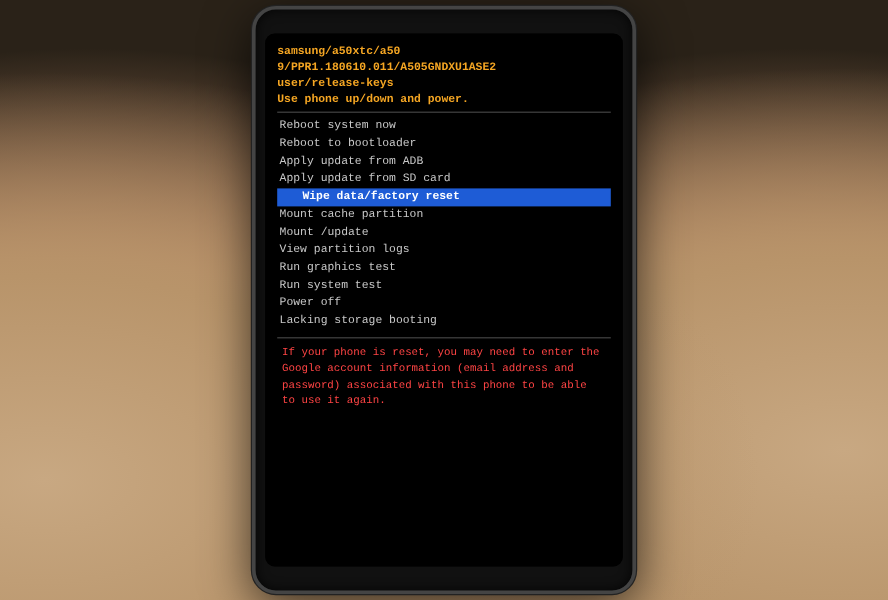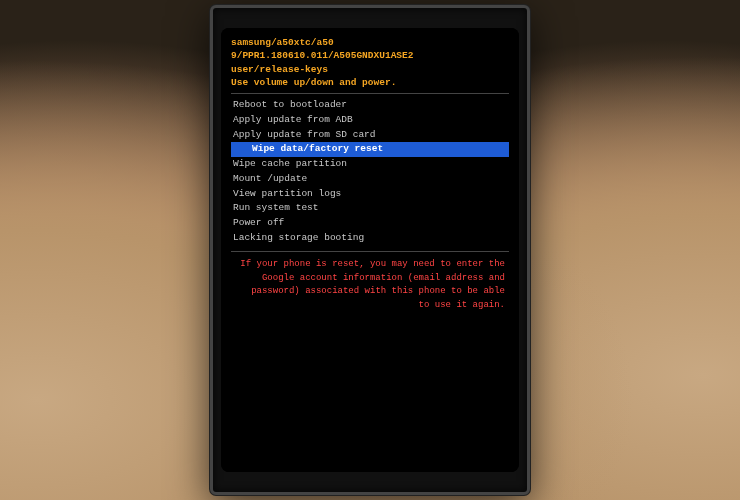--- a/index.html
+++ b/index.html
@@ -35,21 +35,21 @@
 
     
     .phone {
       position: absolute;
       top: 5px;
       left: 50%;
       transform: translateX(-50%);
       width: 320px;
       height: 490px;
       background: #111;
-      border-radius: 6px;
+      border-radius: 20px;
       border: 3px solid #444;
       box-shadow: 
         0 0 0 1px #222,
         inset 0 0 10px rgba(0,0,0,0.8),
         0 10px 40px rgba(0,0,0,0.7);
       overflow: hidden;
     }
 
     .phone-screen {
       position: absolute;
@@ -110,21 +110,20 @@
       font-weight: bold;
       display: block;
       padding-left: 21px;
     }
 
     
     .warning-section {
       margin-top: 6px;
       border-top: 1px solid #444;
       padding-top: 6px;
-      text-align: right;
     }
 
     .warning-text {
       font-size: 9px;
       line-height: 1.5;
       color: #ff4444;
       font-family: 'Courier New', monospace;
       padding: 0 4px;
     }
 
@@ -168,33 +167,35 @@
     <div class="phone-btn-left-1"></div>
     <div class="phone-btn-left-2"></div>
 
     <div class="phone-screen">
       <div class="screen-content">
 
         <div class="header-section">
           <div class="header-line">samsung/a50xtc/a50</div>
           <div class="header-line">9/PPR1.180610.011/A505GNDXU1ASE2</div>
           <div class="header-line">user/release-keys</div>
-          <div class="header-line">Use volume up/down and power.</div>
+          <div class="header-line">Use phone up/down and power.</div>
         </div>
 
         <div class="divider"></div>
 
         <div class="menu-section" id="menu-container">
+        <div class="menu-item">Reboot system now</div>
             <div class="menu-item">Reboot to bootloader</div>
             <div class="menu-item">Apply update from ADB</div>
             <div class="menu-item">Apply update from SD card</div>
             <div class="menu-item selected">Wipe data/factory reset</div>
-            <div class="menu-item">Wipe cache partition</div>
+            <div class="menu-item">Mount cache partition</div>
             <div class="menu-item">Mount /update</div>
             <div class="menu-item">View partition logs</div>
+            <div class="menu-item">Run graphics test</div>
             <div class="menu-item">Run system test</div>
             <div class="menu-item">Power off</div>
             <div class="menu-item">Lacking storage booting</div>
           </div>
 
         <div class="warning-section">
           <div class="warning-text">If your phone is reset, you may need to enter the Google account information (email address and password) associated with this phone to be able to use it again.</div>
         </div>
 
       </div>

